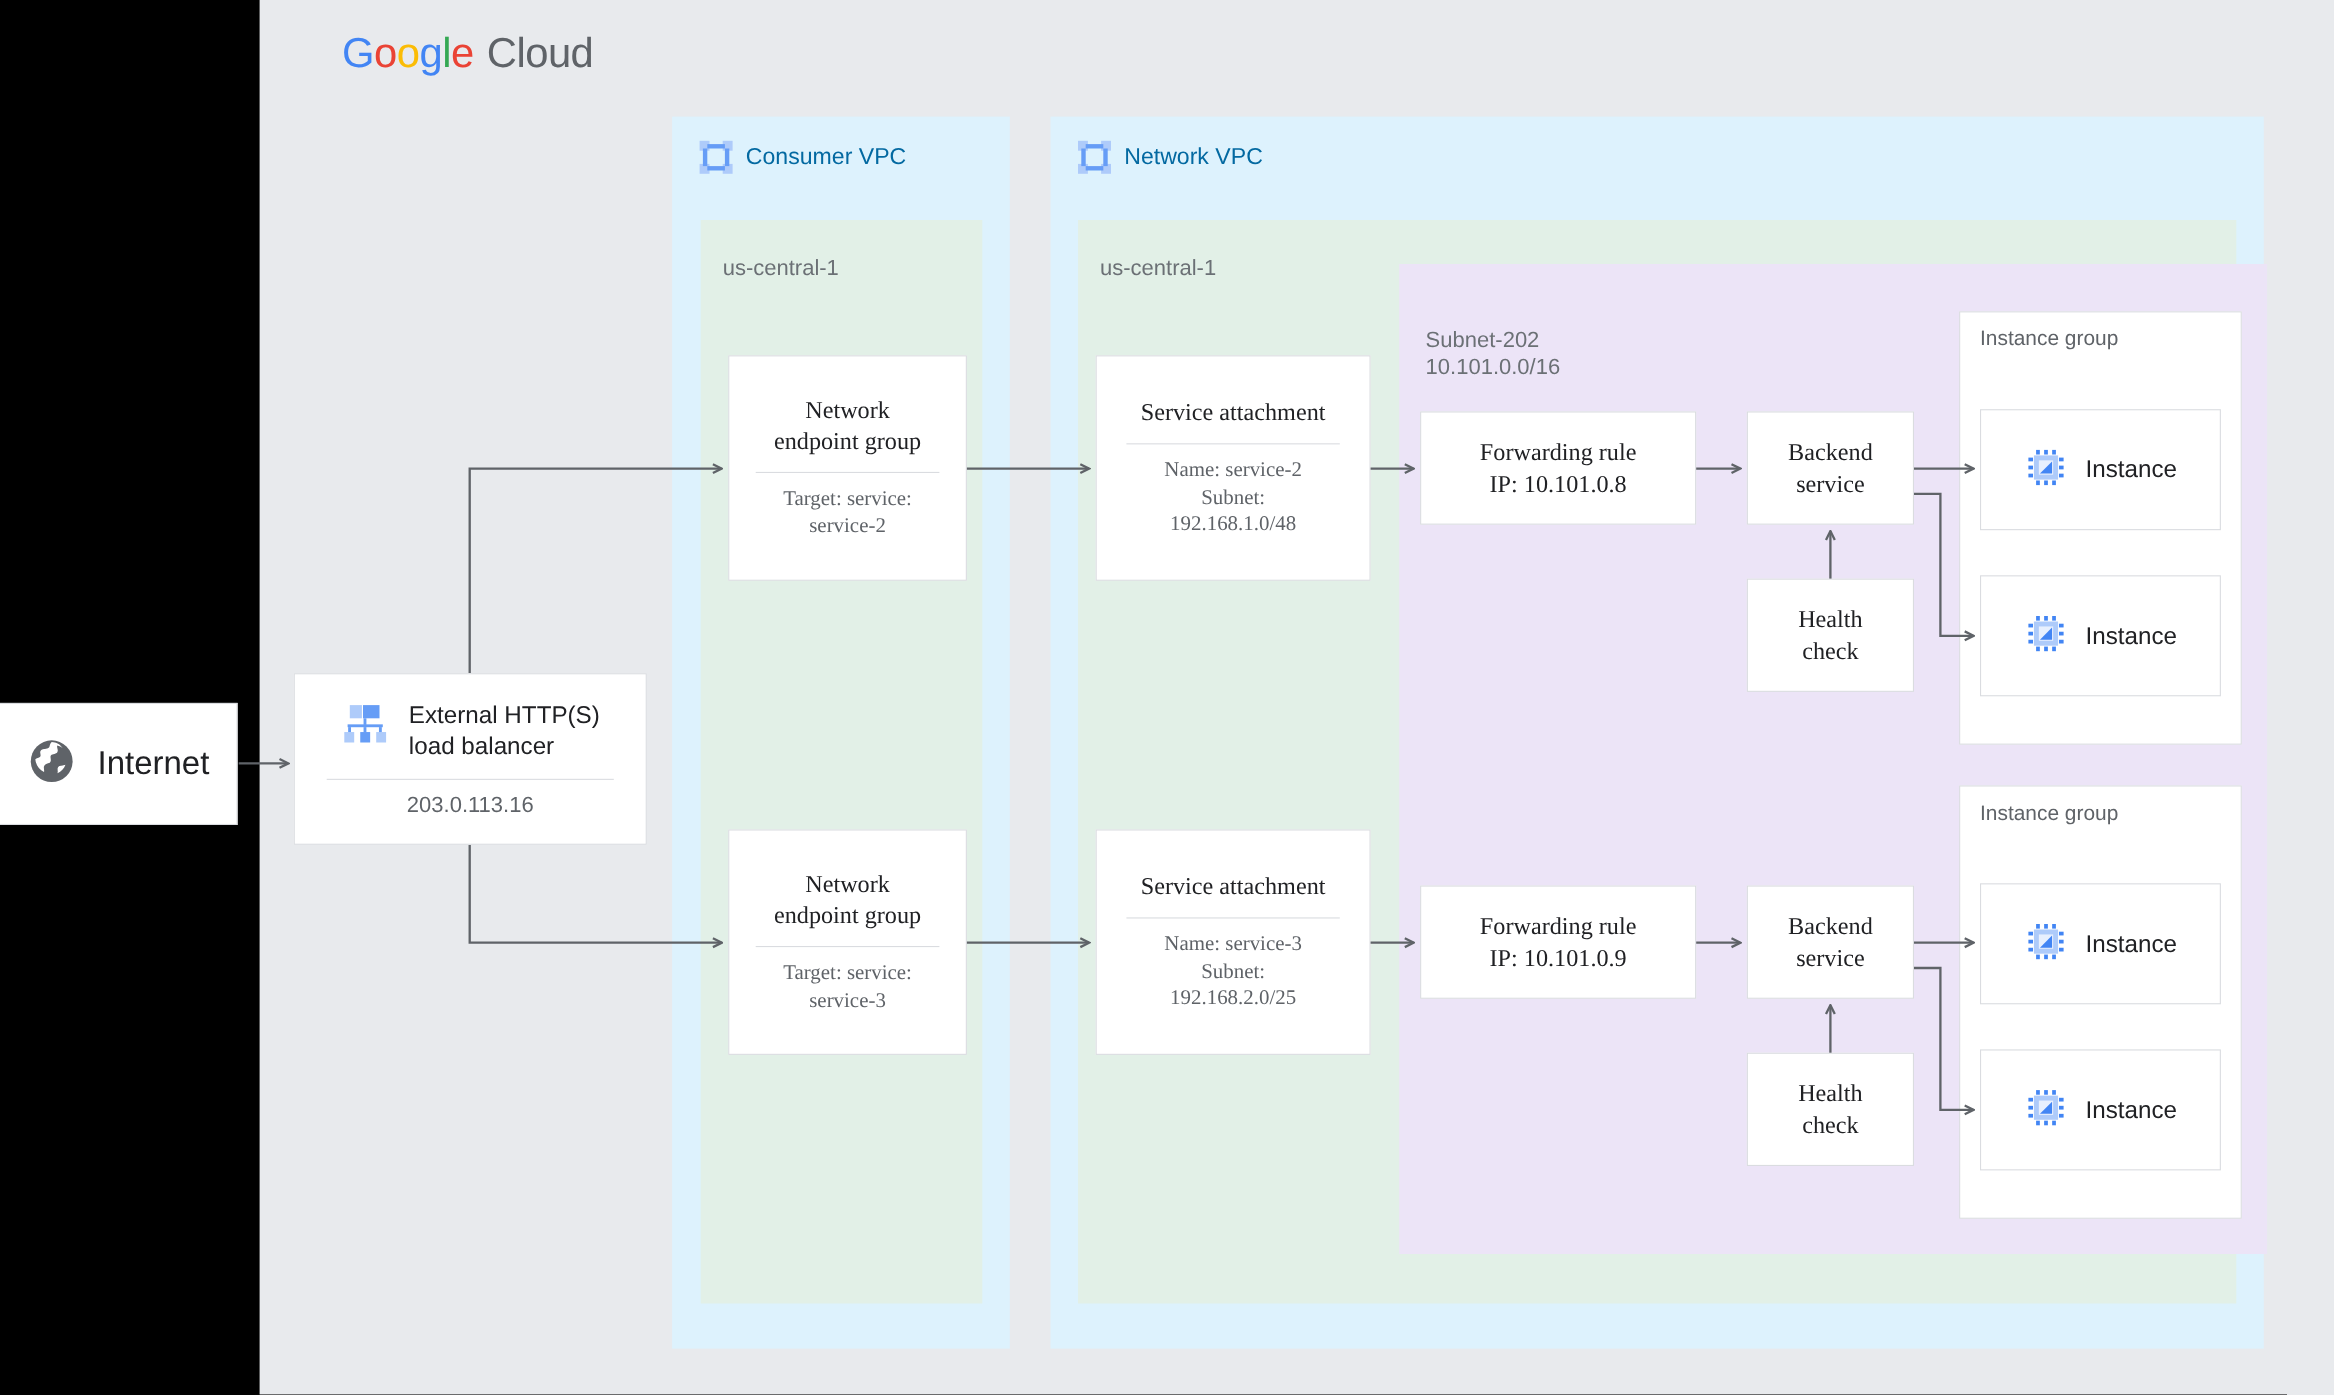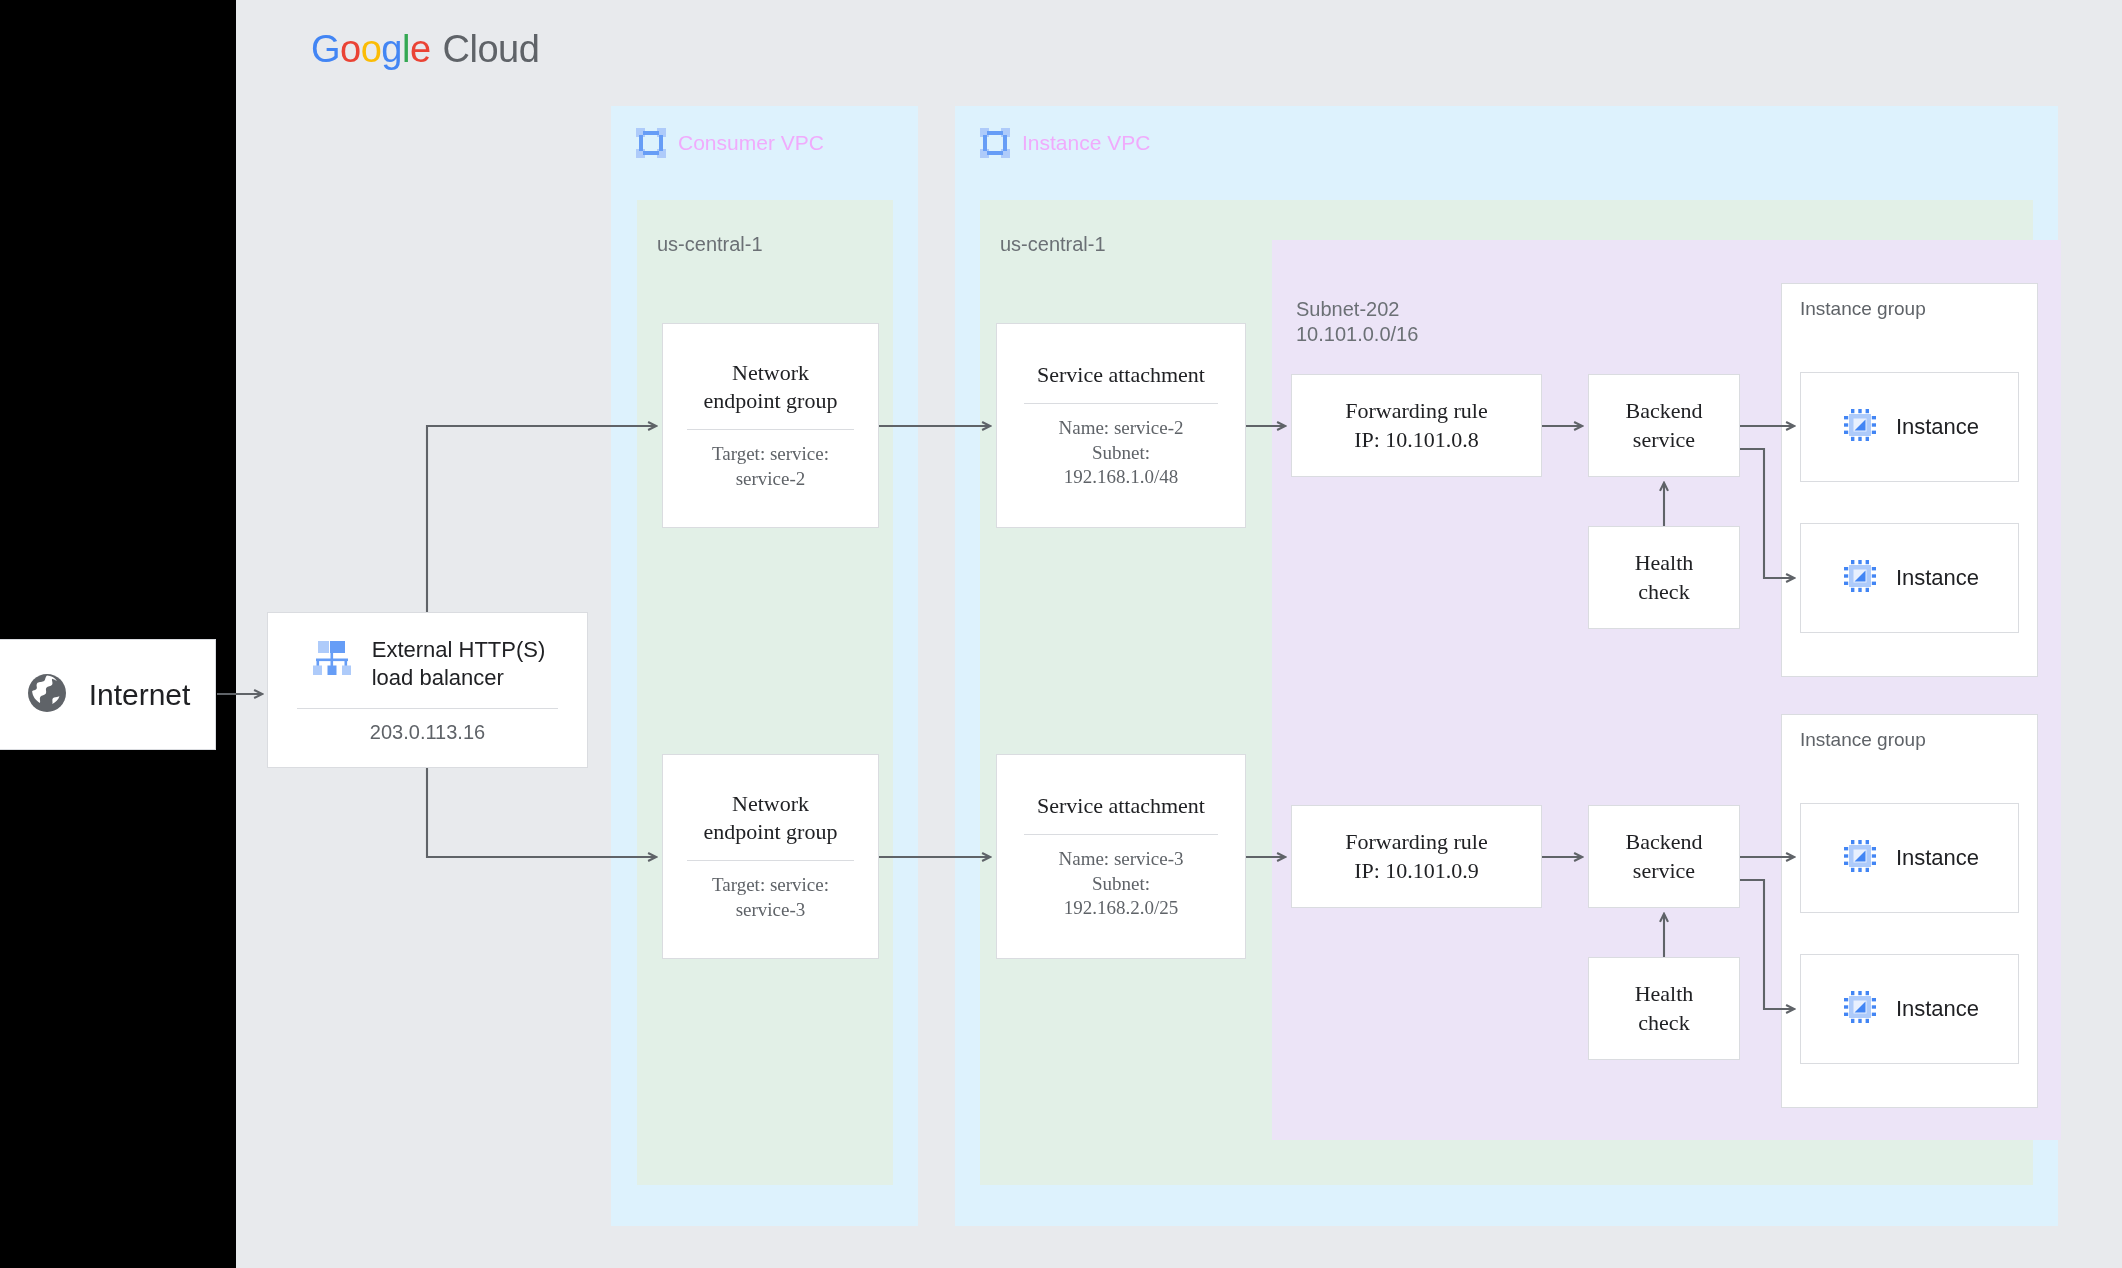--- a/index.html
+++ b/index.html
@@ -19,21 +19,21 @@
   .logo .cloud{color:#5f6368;margin-left:12px;}
 
   
   .vpc{position:absolute;background:#ddf2fd;}
   .region{position:absolute;background:#e2f0e7;}
   .subnet{position:absolute;background:#ece4f7;}
 
   .zone-label{position:absolute;color:#6b7075;font-size:20px;white-space:pre-line;line-height:1.25;}
 
   .vpc-head{position:absolute;display:flex;align-items:center;gap:12px;}
-  .vpc-head .vlabel{color:#f0abfc;font-size:21px;white-space:nowrap;}
+  .vpc-head .vlabel{color:#0369a1;font-size:21px;white-space:nowrap;}
 
   
   .vpc-icon{position:relative;width:30px;height:30px;flex:0 0 30px;}
   .vpc-icon i{position:absolute;background:#669df6;display:block;}
   .vpc-icon .c{background:#aecbfa;width:9px;height:9px;}
   .vpc-icon .h{height:4px;}
   .vpc-icon .v{width:4px;}
 
   
   .node{position:absolute;background:#fff;border:1px solid #dadce0;box-sizing:border-box;
@@ -109,21 +109,21 @@
     <span class="vpc-icon">
       <i class="c" style="left:0;top:0;"></i>
         <i class="c" style="right:0;top:0;"></i>
       <i class="c" style="left:0;bottom:0;"></i>
         <i class="c" style="right:0;bottom:0;"></i>
       <i class="h" style="left:7px;top:3px;width:16px;"></i>
       <i class="h" style="left:7px;bottom:3px;width:16px;"></i>
       <i class="v" style="left:3px;top:7px;height:16px;"></i>
       <i class="v" style="right:3px;top:7px;height:16px;"></i>
     </span>
-    <span class="vlabel">Instance VPC</span>
+    <span class="vlabel">Network VPC</span>
   </div>
   <div class="region" style="left:980px;top:200px;width:1053px;height:985px;"></div>
   <div class="zone-label" style="left:1000px;top:232px;">us-central-1</div>
 
   <div class="subnet" style="left:1272px;top:240px;width:789px;height:900px;"></div>
   <div class="zone-label" style="left:1296px;top:272px;">
     <span>Subnet-202</span><br><span>10.101.0.0/16</span>
   </div>
 
   <div class="node" style="left:996px;top:323px;width:250px;height:205px;">

